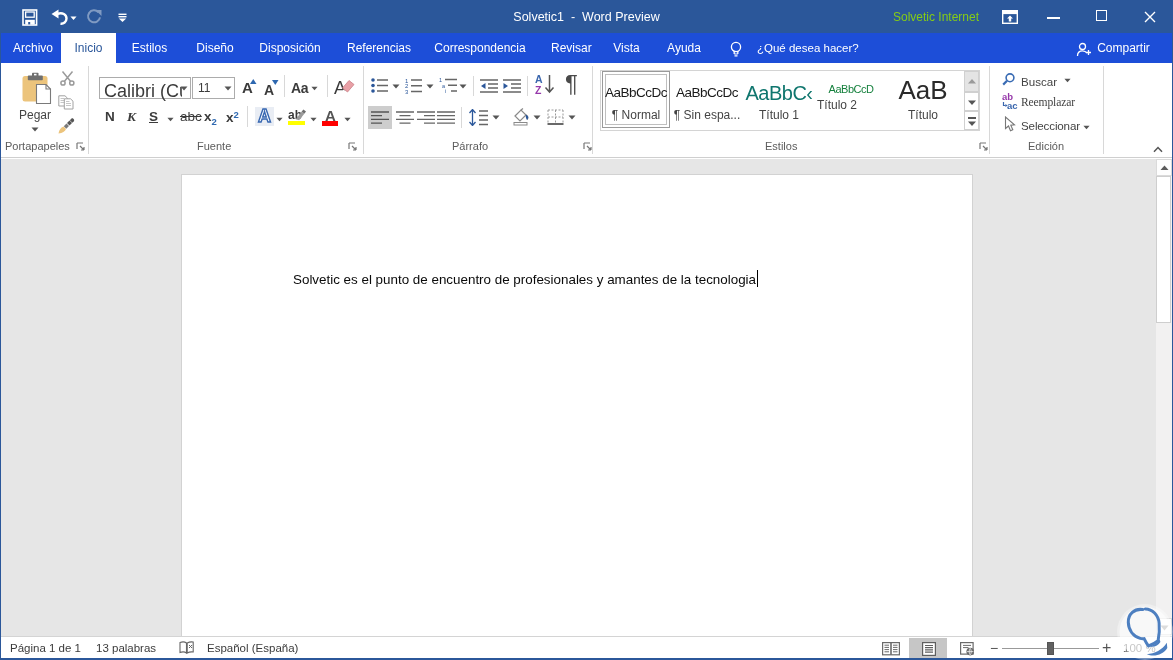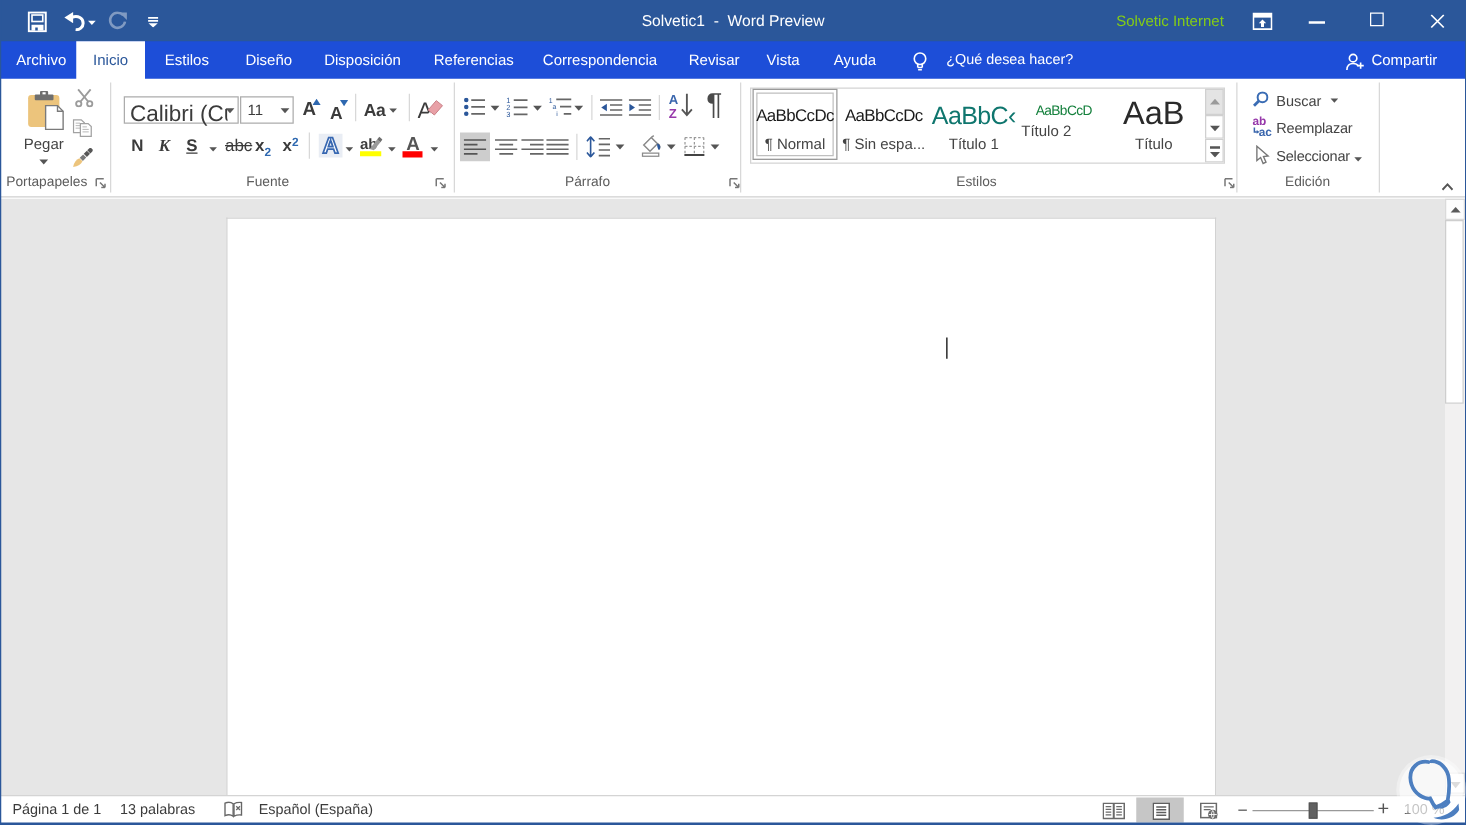--- a/index.html
+++ b/index.html
@@ -365,31 +365,32 @@
   <div class="abs" style="left:1021px;top:11.5px;font-size:11.6px;color:#444;">Buscar</div>
   <svg class="abs" style="left:1064px;top:15px;" width="7" height="5" viewBox="0 0 8 5">
       <path d="M0.5 0.5 H7.5 L4 4.5 z" fill="#555"></path>
     </svg>
   <svg class="abs" style="left:1000px;top:29px;" width="19" height="17" viewBox="0 0 19 17">
     <text x="2" y="8" font-size="9.5" font-weight="bold" fill="#9638aa" font-family="Liberation Sans">ab</text>
     <text x="7" y="16.5" font-size="9.5" font-weight="bold" fill="#3a66ad" font-family="Liberation Sans">ac</text>
     <path d="M3.5 10 v3.5 h2" fill="none" stroke="#3a66ad" stroke-width="1.2"></path>
     <path d="M4.7 11.8 L7.5 13.7 L4.7 15.6 z" fill="#3a66ad" transform="scale(0.8) translate(2,3.2)"></path>
   </svg>
-  <div class="abs" style="left:1021px;top:33px;font-size:11.6px;color:#444;letter-spacing:-0.15px;">Reemplazar</div>
+  <div class="abs" style="left:1021px;top:33px;font-size:11.6px;color:#444;letter-spacing:-0.15px;font-family:Liberation Serif, serif;">Reemplazar</div>
   <svg class="abs" style="left:1004px;top:53px;" width="12" height="16" viewBox="0 0 12 16">
     <path d="M1.5 1 L1.5 12.5 L4.5 10 L6.5 14.8 L8.8 13.8 L6.8 9.2 L10.5 8.8 z" fill="#fff" stroke="#777" stroke-width="1.1"></path>
   </svg>
   <div class="abs" style="left:1021px;top:56px;font-size:11.6px;color:#444;letter-spacing:-0.15px;">Seleccionar</div>
   <svg class="abs" style="left:1083px;top:62px;" width="7" height="5" viewBox="0 0 8 5">
       <path d="M0.5 0.5 H7.5 L4 4.5 z" fill="#555"></path>
     </svg>
 </div>
 <div id="docarea">
   <div id="page"></div>
+  <div id="doctext">Solvetic es el punto de encuentro de profesionales y amantes de la tecnologia</div>
   <div class="abs" style="left:757px;top:111px;width:1px;height:17px;background:#000;"></div>
 </div>
 
 <div class="abs" style="left:1156px;top:159px;width:16px;height:477px;background:#f2f1f1;"></div>
 <div class="abs" style="left:1156px;top:159px;width:16px;height:17px;background:#fdfdfd;border:1px solid #dadada;"></div>
 <svg class="abs" style="left:1160px;top:165px;" width="9" height="6" viewBox="0 0 9 6">
     <path d="M4.5 0.5 L8.5 5 H0.5 z" fill="#5a5a5a"></path>
   </svg>
 <div class="abs" style="left:1156px;top:176px;width:15px;height:147px;background:#fff;border:1px solid #cecece;"></div>
 <div class="abs" style="left:1156px;top:618px;width:16px;height:17px;background:#fdfdfd;border:1px solid #dadada;"></div>

